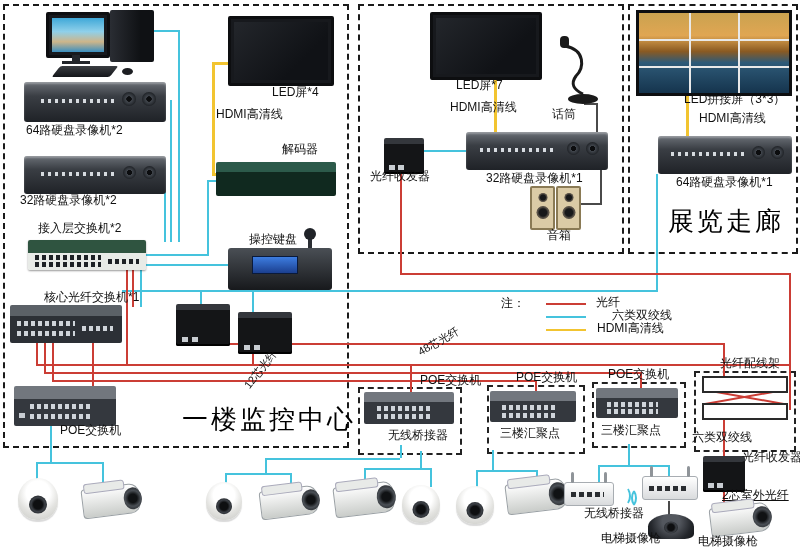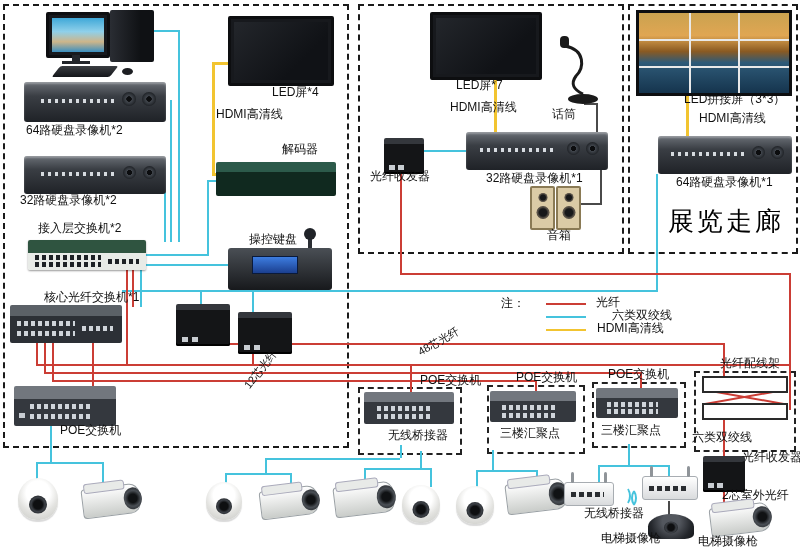--- a/index.html
+++ b/index.html
@@ -211,20 +211,21 @@
 
   <div class="tcv" style="left:176px;top:304px;width:54px;height:36px;">
     <i class="tport" style="left:6px;"></i>
     <i class="tport" style="left:16px;"></i>
   </div>
   <div class="tcv" style="left:238px;top:312px;width:54px;height:36px;">
     <i class="tport" style="left:6px;"></i>
     <i class="tport" style="left:16px;"></i>
   </div>
 
+  <div class="big" style="left:182px;top:402px;">一楼监控中心</div>
 
   <div class="sw sw-poe" style="left:14px;top:386px;width:102px;height:40px;">
     <i class="prow-l" style="left:16%;top:45%;width:60%;"></i>
     <i class="prow-l" style="left:16%;top:70%;width:60%;"></i>
     <i class="tport" style="left:5px;bottom:8px;"></i>
   </div>
   <div class="lbl" style="left:60px;top:424px;">POE交换机</div>
 
   <div class="monitor" style="left:430px;top:12px;width:106px;height:62px;">
     <div class="blank"></div>
@@ -315,21 +316,21 @@
   <div class="lbl" style="left:720px;top:357px;">光纤配线架</div>
   <div class="bar" style="left:702px;top:376px;width:82px;height:13px;"></div>
   <div class="bar" style="left:702px;top:403px;width:82px;height:13px;"></div>
   <div class="lbl" style="left:692px;top:431px;">六类双绞线</div>
 
   <div class="tcv" style="left:703px;top:456px;width:42px;height:30px;">
     <i class="tport" style="left:5px;"></i>
     <i class="tport" style="left:14px;"></i>
   </div>
   <div class="lbl" style="left:742px;top:451px;">光纤收发器</div>
-  <div class="lbl" style="left:722px;top:489px;">2芯室外光纤</div>
+  <div class="lbl" style="left:722px;top:489px;text-decoration:underline;">2芯室外光纤</div>
 
   <div class="dome" style="left:18px;top:478px;width:40px;height:42px;">
     <div class="dlens" style="width:18px;height:18px;"></div>
   </div>
   <div class="bullet" style="left:82px;top:486px;width:56px;height:28px;">
     <i class="bhood"></i>
     <i class="bfront"></i>
   </div>
 
   <div class="dome" style="left:206px;top:482px;width:36px;height:38px;">

